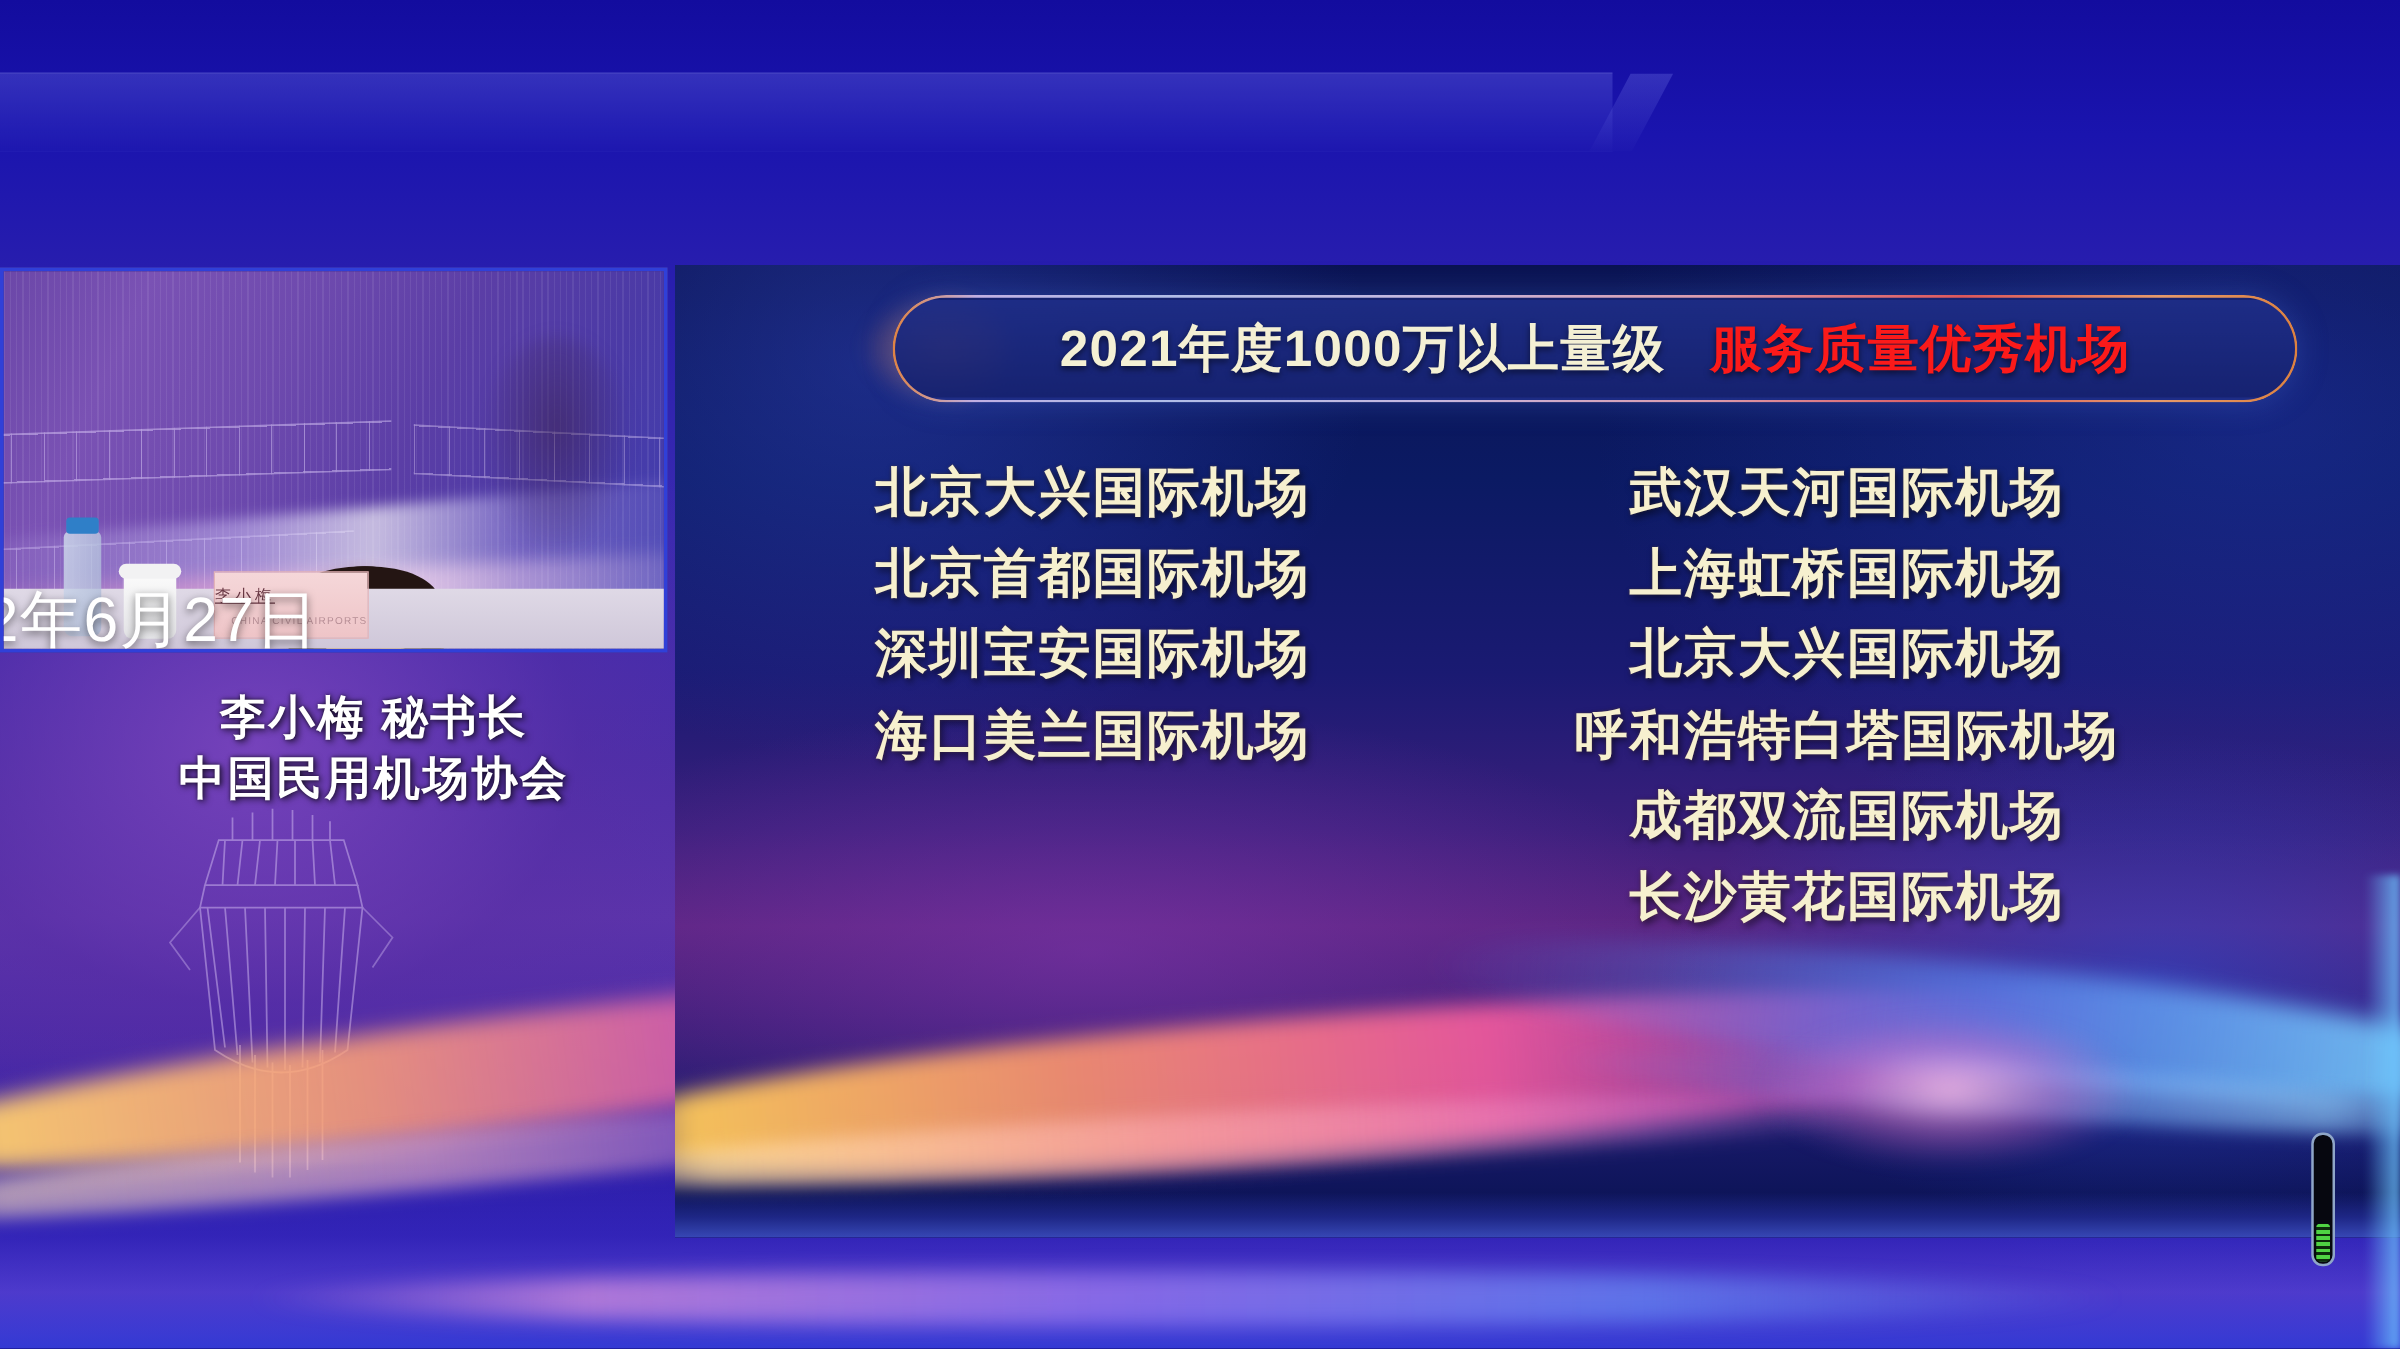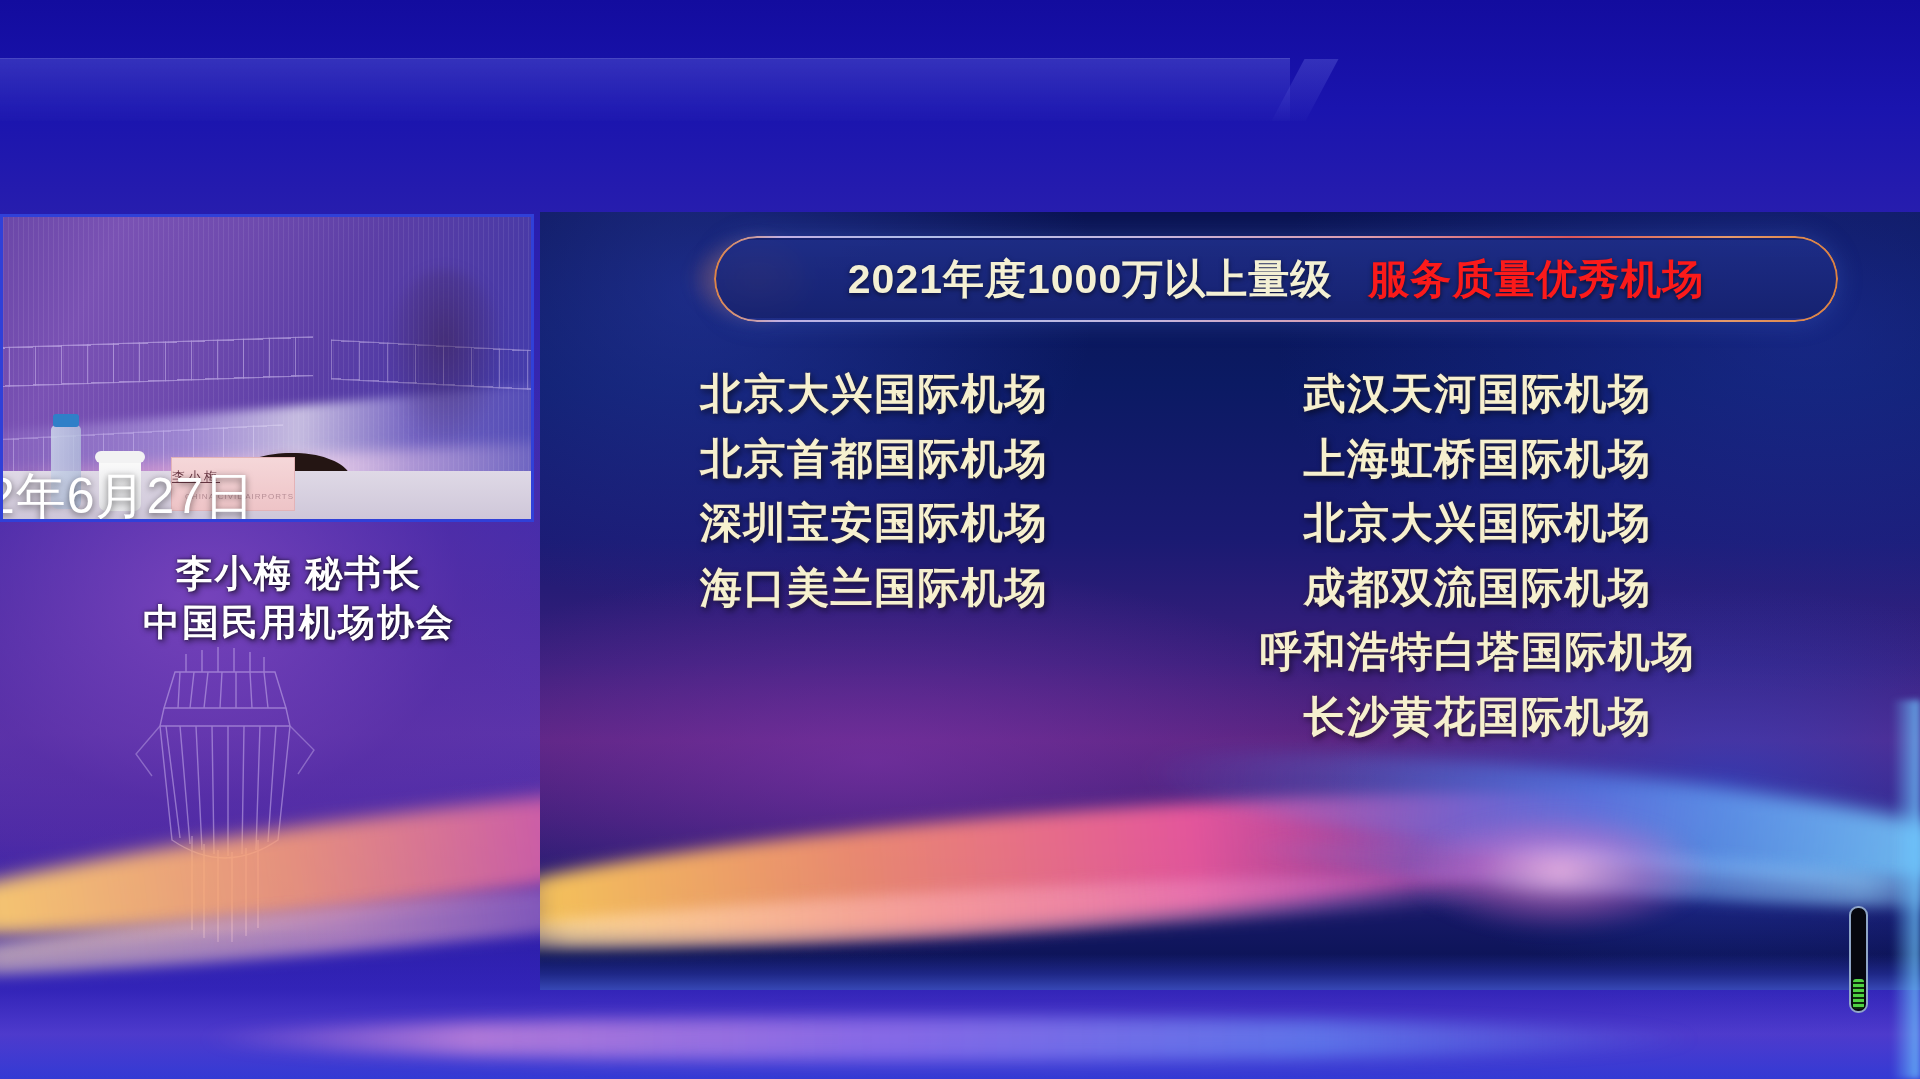--- a/index.html
+++ b/index.html
@@ -450,22 +450,22 @@
     <div class="col col-left">
       <div class="airport">北京大兴国际机场</div>
       <div class="airport">北京首都国际机场</div>
       <div class="airport">深圳宝安国际机场</div>
       <div class="airport">海口美兰国际机场</div>
     </div>
     <div class="col col-right">
       <div class="airport">武汉天河国际机场</div>
       <div class="airport">上海虹桥国际机场</div>
       <div class="airport">北京大兴国际机场</div>
+      <div class="airport">呼和浩特白塔国际机场</div>
       <div class="airport">成都双流国际机场</div>
-      <div class="airport">呼和浩特白塔国际机场</div>
       <div class="airport">长沙黄花国际机场</div>
     </div>
   </div>
 
   <div class="right-edge-glow"></div>
   <div class="level-meter">
     <div class="level-fill"></div>
   </div>
 
 </div>

